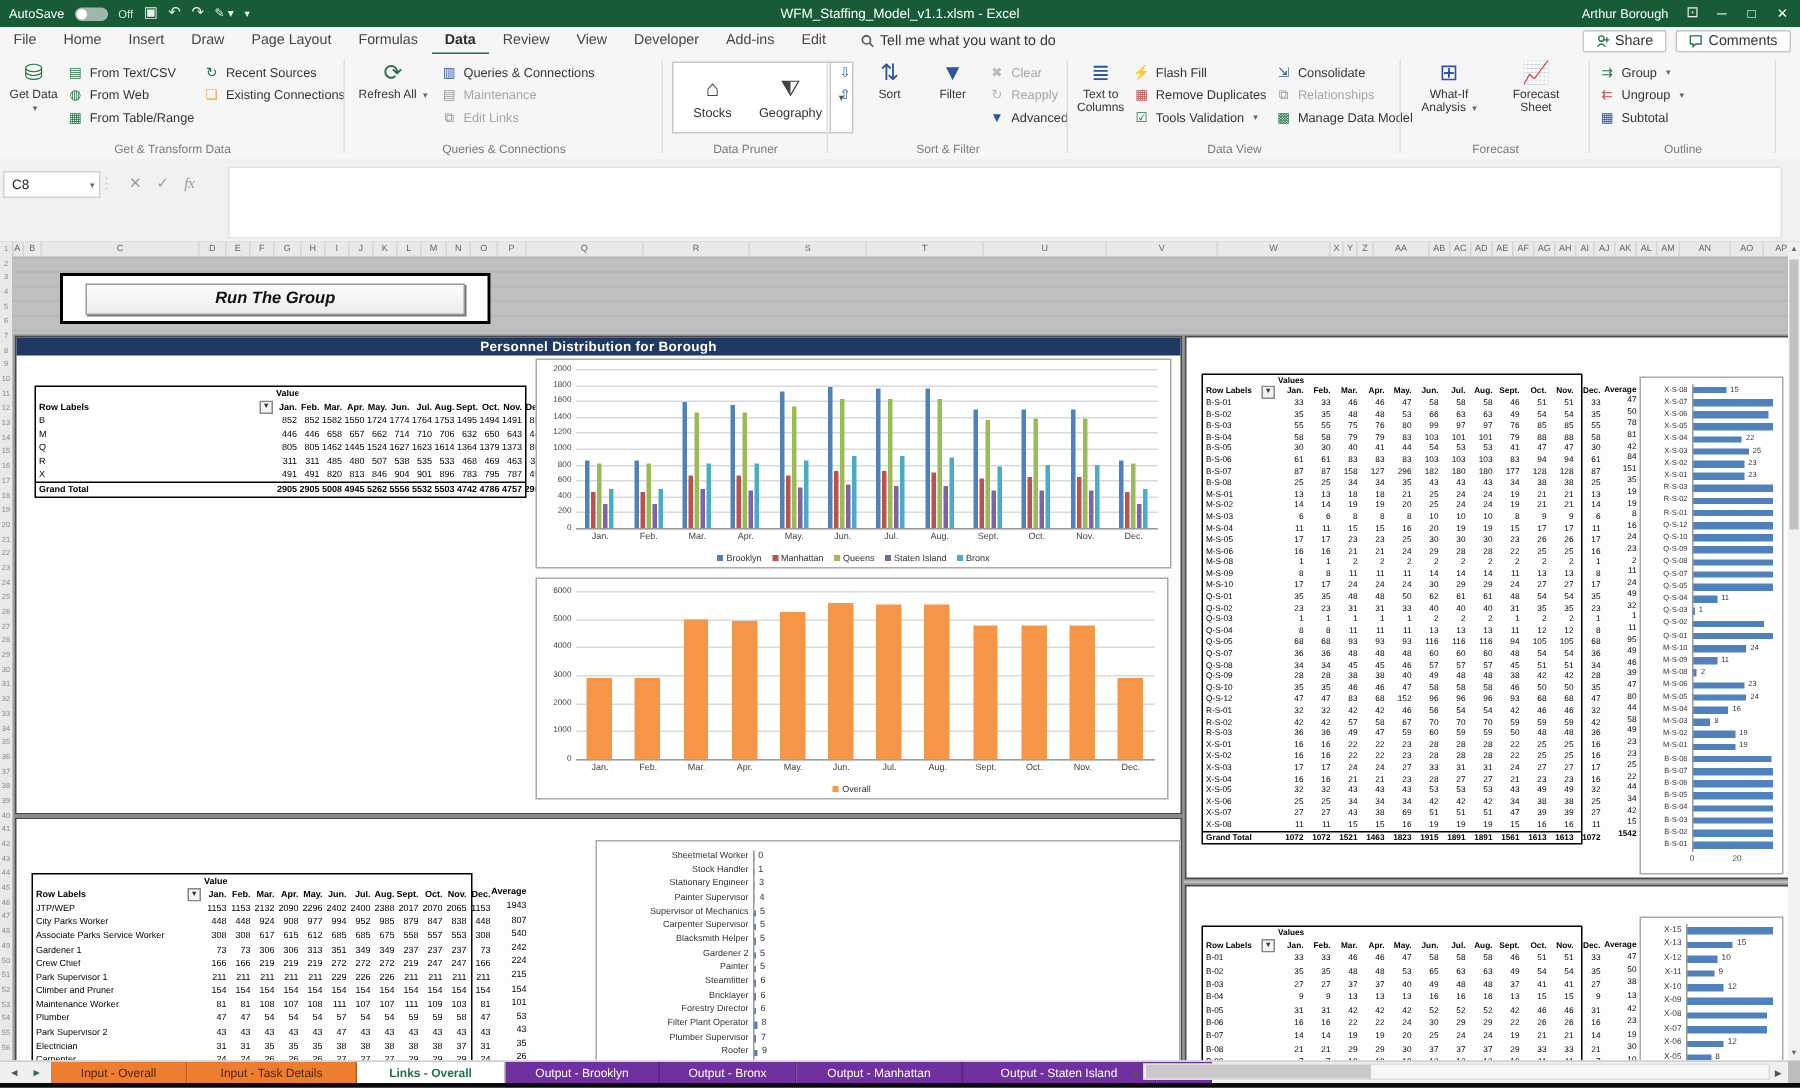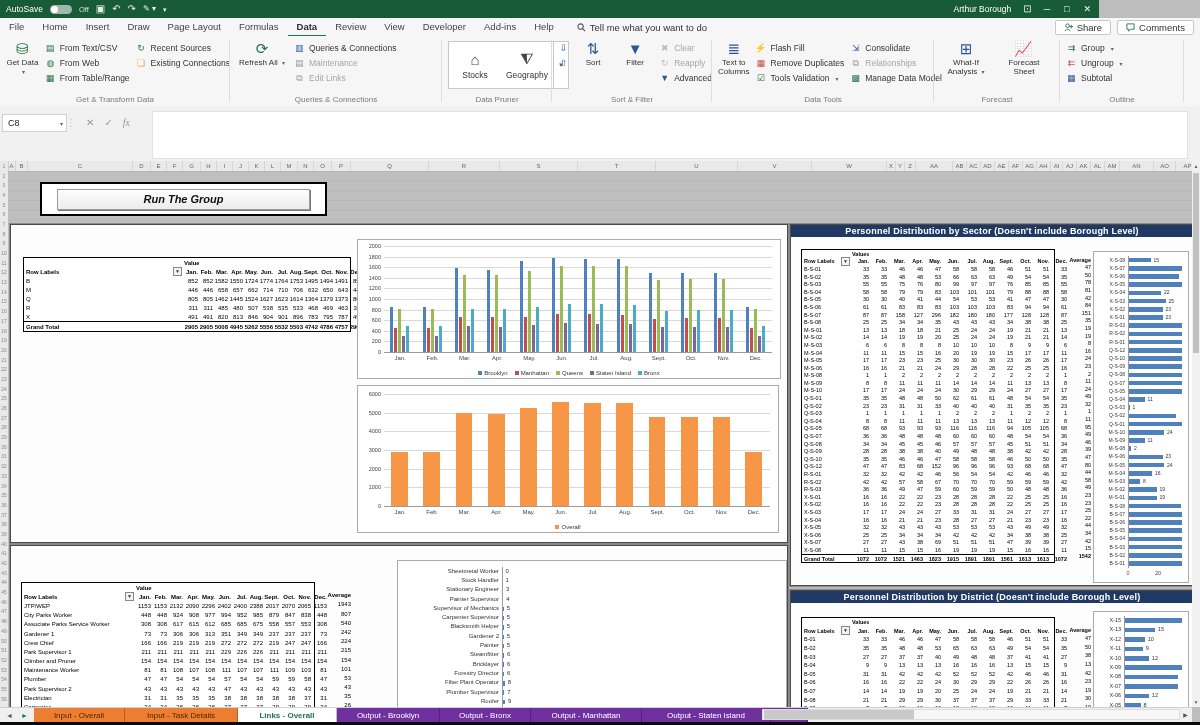--- a/index.html
+++ b/index.html
@@ -1,20 +1,20 @@
 <!DOCTYPE html>
 <html><head>
 <meta charset="utf-8">
 <style>
   html,body{margin:0;padding:0;background:#000;}
   #stage{position:relative;width:1200px;height:725px;overflow:hidden;
     font-family:"Liberation Sans",sans-serif;background:#bdbdbd;-webkit-font-smoothing:antialiased;}
   .abs{position:absolute;}
   
-  #titlebar{left:0;top:0;width:1099px;height:18px;background:#185c37;color:#fff;
+  #titlebar{left:0;top:0;width:1200px;height:18px;background:#185c37;color:#fff;
     display:flex;align-items:center;font-size:9px;}
   .tb-left{display:flex;align-items:center;gap:7px;padding-left:6px;}
   .autosave-pill{width:22px;height:9px;border-radius:5px;background:#9fb8ab;position:relative;}
   .autosave-knob{position:absolute;left:1px;top:1px;width:7px;height:7px;border-radius:50%;background:#fff;}
   .qat-ic{color:#e6efe9;font-size:10px;line-height:1;}
   .tb-title{position:absolute;left:0;right:0;text-align:center;font-size:9px;color:#fff;pointer-events:none;}
   .tb-right{margin-left:auto;display:flex;align-items:center;gap:12px;padding-right:8px;z-index:2;}
   .winctl{display:flex;gap:14px;font-size:9px;color:#fff;}
   
   #tabrow{left:0;top:18px;width:1200px;height:18px;background:#f6f6f6;display:flex;align-items:center;font-size:9.5px;color:#444;}
@@ -119,20 +119,21 @@
       <span class="autosave-pill">
           <span class="autosave-knob"></span>
         </span>
       <span style="font-size:7.5px;color:#cfe3d8;">Off</span>
       <span class="qat-ic">▣</span>
       <span class="qat-ic">↶</span>
       <span class="qat-ic">↷</span>
       <span class="qat-ic" style="font-size:8px;">✎ ▾</span>
       <span class="qat-ic" style="font-size:7px;">▾</span>
     </div>
+    <div class="tb-title">WFM_Staffing_Model_v1.1.xlsm  -  Excel</div>
     <div class="tb-right">
       <span style="font-size:8.5px;">Arthur Borough</span>
       <span class="qat-ic">⊡</span>
       <span class="winctl">
         <span>─</span>
         <span>□</span>
         <span>✕</span>
       </span>
     </div>
   </div>
@@ -143,21 +144,21 @@
         <span class="rtab">Home</span>
         <span class="rtab">Insert</span>
         <span class="rtab">Draw</span>
         <span class="rtab">Page Layout</span>
         <span class="rtab">Formulas</span>
         <span class="rtab active">Data</span>
         <span class="rtab">Review</span>
         <span class="rtab">View</span>
         <span class="rtab">Developer</span>
         <span class="rtab">Add-ins</span>
-        <span class="rtab">Help</span>
+        <span class="rtab">Edit</span>
       </span>
     <span id="tellme">
       <svg width="9" height="9" viewBox="0 0 10 10">
           <circle cx="4" cy="4" r="3" fill="none" stroke="#555" stroke-width="1.2"></circle>
           <line x1="6.2" y1="6.2" x2="9" y2="9" stroke="#555" stroke-width="1.2"></line>
         </svg>
       <span>Tell me what you want to do</span>
     </span>
     <span style="margin-left:auto;display:flex;gap:6px;padding-right:6px;">
       <span class="pillbtn">
@@ -319,21 +320,21 @@
             <div class="sitem dis">
               <span class="icx" style="color:#999;">⧉</span>
               <span>Relationships</span>
             </div>
             <div class="sitem">
               <span class="icx" style="color:#217346;">▩</span>
               <span>Manage Data Model</span>
             </div>
           </div>
         </div>
-        <div class="glabel">Data Tools</div>
+        <div class="glabel">Data View</div>
         <div class="gsep"></div>
       </div>
       <div class="rgroup" style="left: 934px; width: 126px;">
         <div style="display: flex; align-items: flex-start; padding-left: 6px; gap: 6px; height: 58px;">
           <div class="bigbtn">
             <span class="bicon"><span class="icx" style="color:#2b579a;font-size:15px;width:18px;height:18px;">⊞</span></span>
             <span>What-If Analysis <span class="dd">▾</span></span>
           </div>
           <div class="bigbtn">
             <span class="bicon"><span class="icx" style="color:#217346;font-size:15px;width:18px;height:18px;">📈</span></span>
@@ -491,20 +492,21 @@
 
   <div id="grid" class="abs">
 
     <div id="runwrap" class="abs">
       <div id="runbtn">
           <span>Run The Group</span>
         </div>
     </div>
 
     <div class="panel" id="panel-borough" style="left:2px;top:53px;width:776px;height:317px;">
+      <div class="phead">Personnel Distribution for Borough</div>
       <div id="tbl-borough" class="pvt" style="left:12px;top:32px;">
           <div class="pvt-core" style="width: 326px; font-size: 6px;">
             <div class="prow" style="height: 9px;">
               <div class="pcell plabel" style="width: 158px;"></div>
               <div class="pcell pbold" style="width: 14px; padding-right: 1px; text-align: left;">Values</div>
               <div class="pcell pbold" style="width: 14px; padding-right: 1px;"></div>
               <div class="pcell pbold" style="width: 14px; padding-right: 1px;"></div>
               <div class="pcell pbold" style="width: 14px; padding-right: 1px;"></div>
               <div class="pcell pbold" style="width: 14px; padding-right: 1px;"></div>
               <div class="pcell pbold" style="width: 14px; padding-right: 1px;"></div>
@@ -776,21 +778,20 @@
           <div class="vbar" style="left: 387.071px; width: 16.8917px; top: 65.7733px; height: 54.2267px; background: rgb(247, 150, 70);"></div>
           <div class="xlab" style="left: 379.833px; width: 32.1667px; top: 123px; font-size: 6px;">Dec.</div>
           <div class="gline" style="left: 26px; width: 386px; top: 120px; background: rgb(154, 154, 154);"></div>
           <div class="leg" style="left: 0px; right: 0px; bottom: 2px; font-size: 6px;">
             <span><span class="legsq" style="background:#F79646"></span>Overall</span>
           </div>
         </div>
     </div>
 
     <div class="panel" id="panel-sector" style="left:782px;top:53px;width:402px;height:360px;">
-      <div class="phead">Personnel Distribution by Sector (Doesn't include Borough Level)</div>
       <div id="tbl-sector" class="pvt" style="left:10px;top:24px;">
           <div class="pvt-core" style="width: 252px; font-size: 5.5px;">
             <div class="prow" style="height: 7.6px;">
               <div class="pcell plabel" style="width: 48px;"></div>
               <div class="pcell pbold" style="width: 17px; padding-right: 1px; text-align: left;">Values</div>
               <div class="pcell pbold" style="width: 17px; padding-right: 1px;"></div>
               <div class="pcell pbold" style="width: 17px; padding-right: 1px;"></div>
               <div class="pcell pbold" style="width: 17px; padding-right: 1px;"></div>
               <div class="pcell pbold" style="width: 17px; padding-right: 1px;"></div>
               <div class="pcell pbold" style="width: 17px; padding-right: 1px;"></div>
@@ -1820,21 +1821,20 @@
           <div class="hbar" style="left: 104px; top: 129.3px; width: 2.3625px; height: 4.5px; background: rgb(79, 129, 189);"></div>
           <div class="hval" style="left: 109.362px; top: 127.55px; font-size: 6px;">7</div>
           <div class="hrowlab" style="left: 2px; width: 99px; top: 136.85px; font-size: 6px;">Roofer</div>
           <div class="hbar" style="left: 104px; top: 138.6px; width: 3.0375px; height: 4.5px; background: rgb(79, 129, 189);"></div>
           <div class="hval" style="left: 110.037px; top: 136.85px; font-size: 6px;">9</div>
           <div class="axline" style="left: 104px; top: 6px; height: 167.4px;"></div>
         </div>
     </div>
 
     <div class="panel" id="panel-district" style="left:782px;top:419px;width:402px;height:140px;">
-      <div class="phead">Personnel Distribution by District (Doesn't include Borough Level)</div>
       <div id="tbl-district" class="pvt" style="left:10px;top:26px;">
           <div class="pvt-core" style="width: 252px; font-size: 5.5px;">
             <div class="prow" style="height: 8.6px;">
               <div class="pcell plabel" style="width: 48px;"></div>
               <div class="pcell pbold" style="width: 17px; padding-right: 1px; text-align: left;">Values</div>
               <div class="pcell pbold" style="width: 17px; padding-right: 1px;"></div>
               <div class="pcell pbold" style="width: 17px; padding-right: 1px;"></div>
               <div class="pcell pbold" style="width: 17px; padding-right: 1px;"></div>
               <div class="pcell pbold" style="width: 17px; padding-right: 1px;"></div>
               <div class="pcell pbold" style="width: 17px; padding-right: 1px;"></div>

